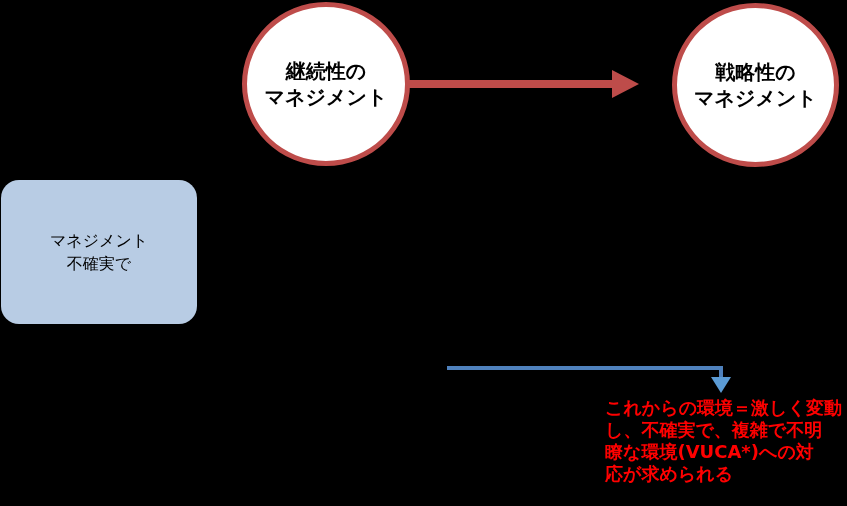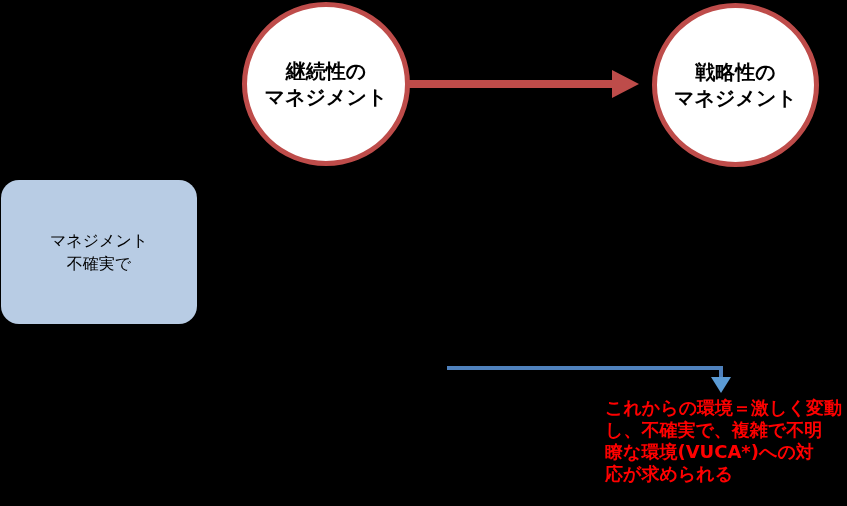--- a/index.html
+++ b/index.html
@@ -30,21 +30,21 @@
   }
   .node-circle .line {
     display: block;
     font-size: 20px;
     line-height: 26px;
     font-weight: bold;
     color: #000000;
     white-space: nowrap;
   }
   .node-left  { left: 242px; top: 2px; width: 168px; height: 164px; }
-  .node-right { left: 652px; top: 3px; width: 167px; height: 164px; font-family: Liberation Serif, serif; }
+  .node-right { left: 672px; top: 3px; width: 167px; height: 164px; font-family: Liberation Serif, serif; }
 
   
   .red-arrow-line {
     position: absolute;
     left: 408px;
     top: 80px;
     width: 204px;
     height: 8px;
     background: #be4c4a;
   }

